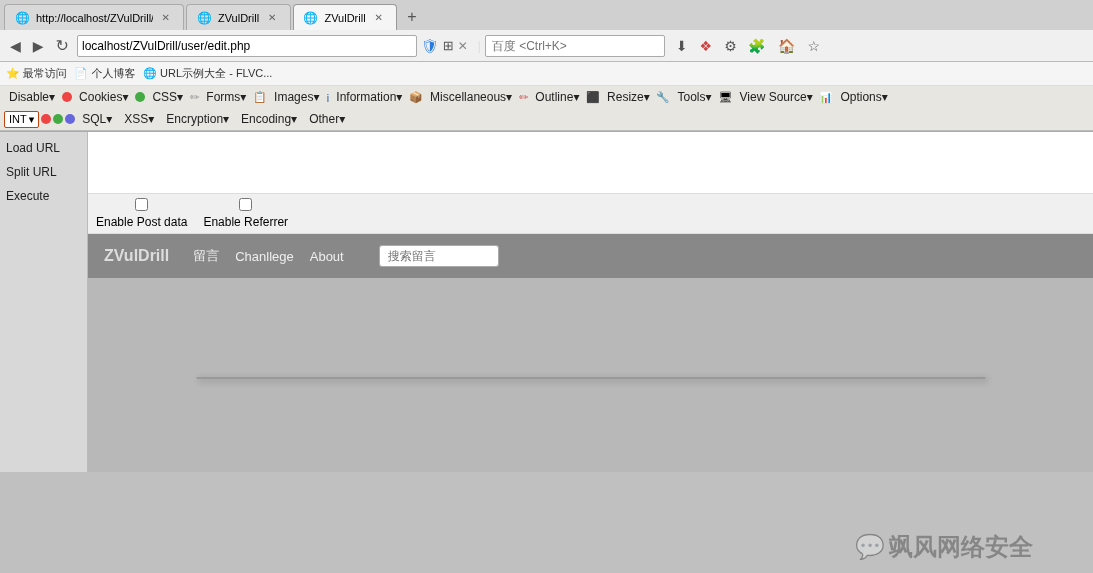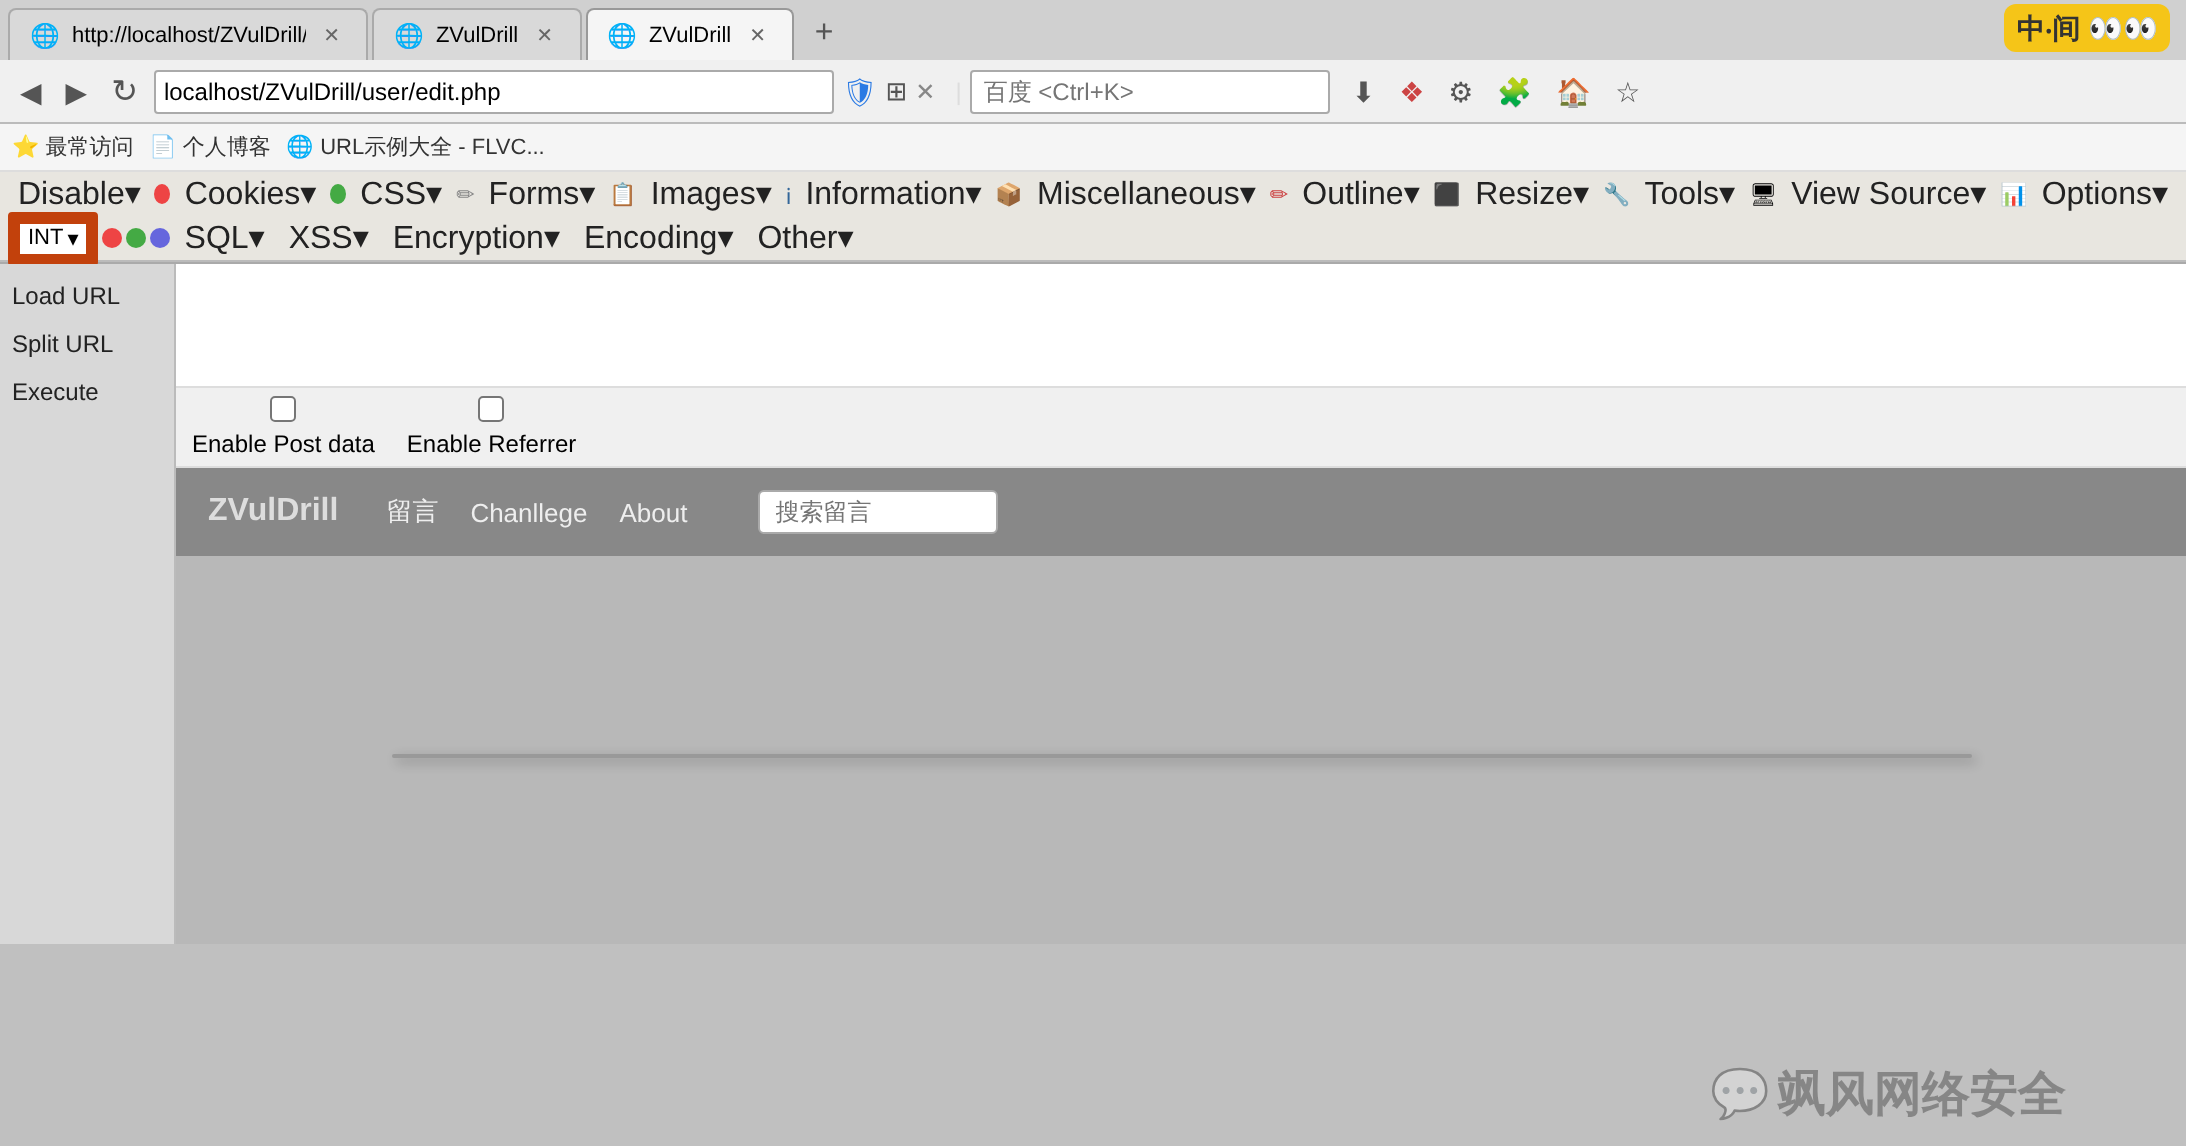--- a/index.html
+++ b/index.html
@@ -132,31 +132,31 @@
       padding: 2px 4px;
       height: 22px;
       gap: 2px;
       font-size: 11px;
     }
     .dev-btn {
       background: none;
       border: none;
       cursor: pointer;
       padding: 1px 5px;
-      font-size: 16px;
+      font-size: 12px;
       color: #222;
       border-radius: 2px;
       white-space: nowrap;
     }
     .dev-dot-red { width: 10px; height: 10px; background: #e44; border-radius: 50%; display: inline-block; }
     .dev-dot-green { width: 10px; height: 10px; background: #4a4; border-radius: 50%; display: inline-block; }
     .dev-dot-blue { width: 10px; height: 10px; background: #66d; border-radius: 50%; display: inline-block; }
     .dev-dropdown { 
       display: inline-flex; align-items: center; gap: 2px;
-      background: #fff; border: 6px solid #c2410c; padding: 1px 4px;
+      background: #fff; border: 1px solid #c2410c; padding: 1px 4px;
       border-radius: 2px; cursor: pointer; font-size: 11px;
     }
 
     
     .main-area {
       display: flex;
       height: calc(573px - 30px - 32px - 24px - 44px);
     }
 
     
@@ -320,25 +320,20 @@
       <div class="tab active">
         <span style="font-size:12px;">🌐</span>
         <span style="font-size:11px;">ZVulDrill</span>
         <span class="tab-close">✕</span>
       </div>
 
       <div class="tab-new">
         <span>+</span>
       </div>
 
-      <div style="position:absolute; right: 4px; top: 0; display:flex; align-items:center; gap:4px;">
-        <div class="minion-badge">
-          <span>中‧间  👀👀</span>
-        </div>
-      </div>
     </div>
 
     <div class="address-bar">
       <button class="nav-btn">◀</button>
       <button class="nav-btn">▶</button>
       <button class="nav-btn" style="font-size:16px;">↻</button>
       <input class="address-input" value="localhost/ZVulDrill/user/edit.php" style="">
       <span class="shield-icon">🛡</span>
       <span style="font-size:13px; color:#555;">⊞</span>
       <span style="font-size:12px; color:#888; cursor:pointer;">✕</span>

